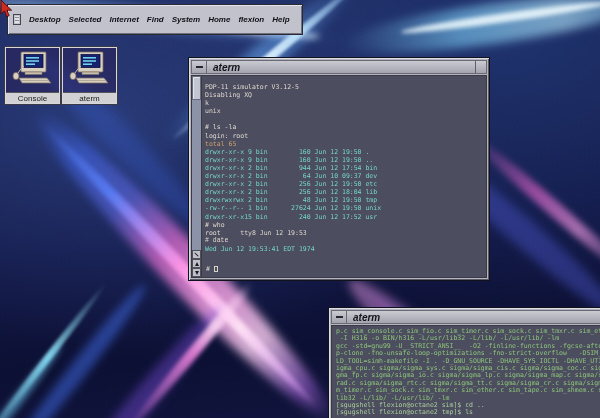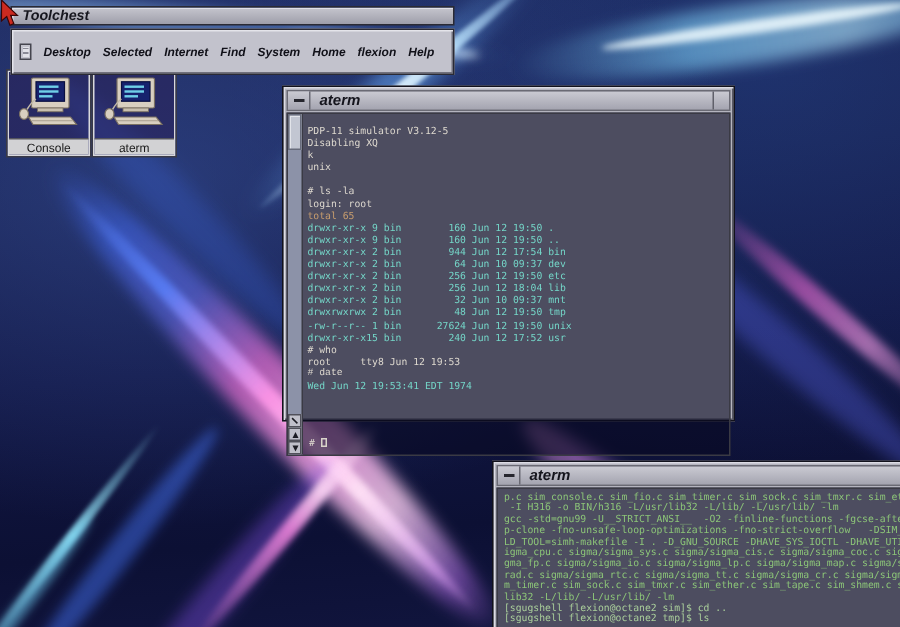--- a/index.html
+++ b/index.html
@@ -79,21 +79,21 @@
   .icon-tile { width:55px; height:57px; border:1px solid #d8d8dc; outline:1px solid #3a3a46;
     background:rgba(44,28,84,.45); position:relative; }
   .icon-art { position:absolute; left:5px; top:3px; }
   .icon-label { position:absolute; left:0; right:0; bottom:0; height:11px; background:#d2d2d4; border-top:1px solid #55555e;
     font:8px "Liberation Sans", sans-serif; color:#1a1a1a; text-align:center; line-height:11px; }
   
   #term1 { left:188px; top:57px; width:302px; height:224px; z-index:4; }
   #term2 { left:328px; top:307px; width:281px; height:120px; z-index:4; }
   .term-body { position:relative; margin-top:1px; border:1px solid #3a3a44; background:rgba(9,9,34,.6);
     display:flex; overflow:hidden; }
-  #term1 .term-body { height:229px; }
+  #term1 .term-body { height:203px; }
   #term2 .term-body { height:101px; }
   .sbar { width:10px; flex:0 0 auto; background:#8c92a8; border-right:1px solid #3a3a44; position:relative; }
   .sbar-thumb { position:absolute; top:0; left:0; right:0; height:24px; background:#c2c6d2;
     border:1px solid #686c7c; box-shadow:inset 1px 1px 0 #e2e4ea; }
   .sb-btns { position:absolute; bottom:0; left:0; right:0; }
   .sb-btn { height:9px; background:#c0c0ca; border:1px solid #50505a; display:flex; align-items:center; justify-content:center; }
   .gl-drag { width:5px; height:1px; background:#1c1c24; transform:rotate(45deg); }
   .gl-up { width:0; height:0; border-left:2.5px solid transparent; border-right:2.5px solid transparent; border-bottom:4px solid #1c1c24; }
   .gl-dn { width:0; height:0; border-left:2.5px solid transparent; border-right:2.5px solid transparent; border-top:4px solid #1c1c24; }
   .term-text { flex:1; overflow:hidden; font-family:"DejaVu Sans Mono", monospace; }
@@ -122,23 +122,20 @@
   <div class="st st11"></div>
   <div class="st st3"></div>
   <div class="st st3b"></div>
   <div class="st st13"></div>
   <div class="st st12"></div>
   <div class="st st16"></div>
   <div class="st st15"></div>
   <div class="st st14"></div>
 
   <div id="toolchest">
-    <div class="tc-title">
-      <span>Toolchest</span>
-    </div>
     <div class="tc-menu">
       <span class="tc-menu-icon"></span>
 
     <span class="menu-item">Desktop</span>
         <span class="menu-item">Selected</span>
         <span class="menu-item">Internet</span>
         <span class="menu-item">Find</span>
         <span class="menu-item">System</span>
         <span class="menu-item">Home</span>
         <span class="menu-item">flexion</span>
@@ -211,21 +208,20 @@
           <div class="tline" style="color: rgb(222, 217, 207);"> </div>
           <div class="tline" style="color: rgb(222, 217, 207);"># ls -la</div>
           <div class="tline" style="color: rgb(222, 217, 207);">login: root</div>
           <div class="tline" style="color: rgb(201, 158, 110);">total 65</div>
           <div class="tline" style="color: rgb(116, 214, 200);">drwxr-xr-x 9 bin        160 Jun 12 19:50 .</div>
           <div class="tline" style="color: rgb(116, 214, 200);">drwxr-xr-x 9 bin        160 Jun 12 19:50 ..</div>
           <div class="tline" style="color: rgb(116, 214, 200);">drwxr-xr-x 2 bin        944 Jun 12 17:54 bin</div>
           <div class="tline" style="color: rgb(116, 214, 200);">drwxr-xr-x 2 bin         64 Jun 10 09:37 dev</div>
           <div class="tline" style="color: rgb(116, 214, 200);">drwxr-xr-x 2 bin        256 Jun 12 19:50 etc</div>
           <div class="tline" style="color: rgb(116, 214, 200);">drwxr-xr-x 2 bin        256 Jun 12 18:04 lib</div>
-          <div class="tline" style="color: rgb(116, 214, 200);">drwxr-xr-x 2 bin         32 Jun 10 09:37 mnt</div>
           <div class="tline" style="color: rgb(116, 214, 200);">drwxrwxrwx 2 bin         48 Jun 12 19:50 tmp</div>
           <div class="tline" style="color: rgb(116, 214, 200);">-rw-r--r-- 1 bin      27624 Jun 12 19:50 unix</div>
           <div class="tline" style="color: rgb(116, 214, 200);">drwxr-xr-x15 bin        240 Jun 12 17:52 usr</div>
           <div class="tline" style="color: rgb(222, 217, 207);"># who</div>
           <div class="tline" style="color: rgb(222, 217, 207);">root     tty8 Jun 12 19:53</div>
           <div class="tline" style="color: rgb(222, 217, 207); font-family: Liberation Mono, monospace;"># date</div>
           <div class="tline" style="color: rgb(116, 214, 200);">Wed Jun 12 19:53:41 EDT 1974</div>
         </div>
       <div class="tline" style="position:absolute; left:14px; bottom:4px; font:6.5px/8.1px 'DejaVu Sans Mono',monospace; color:#ded9cf;"><span># </span><span class="cursor-box"></span></div>
     </div>

